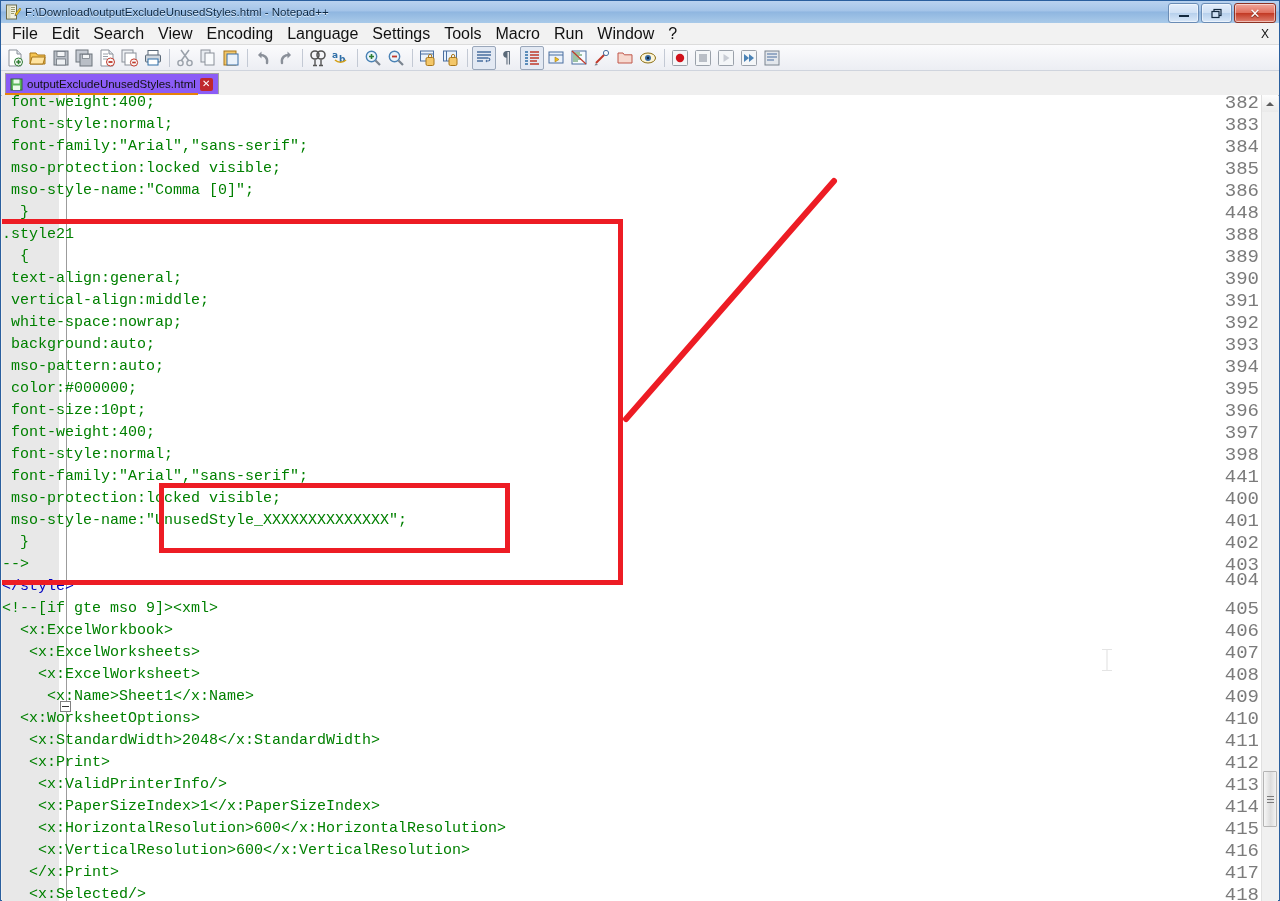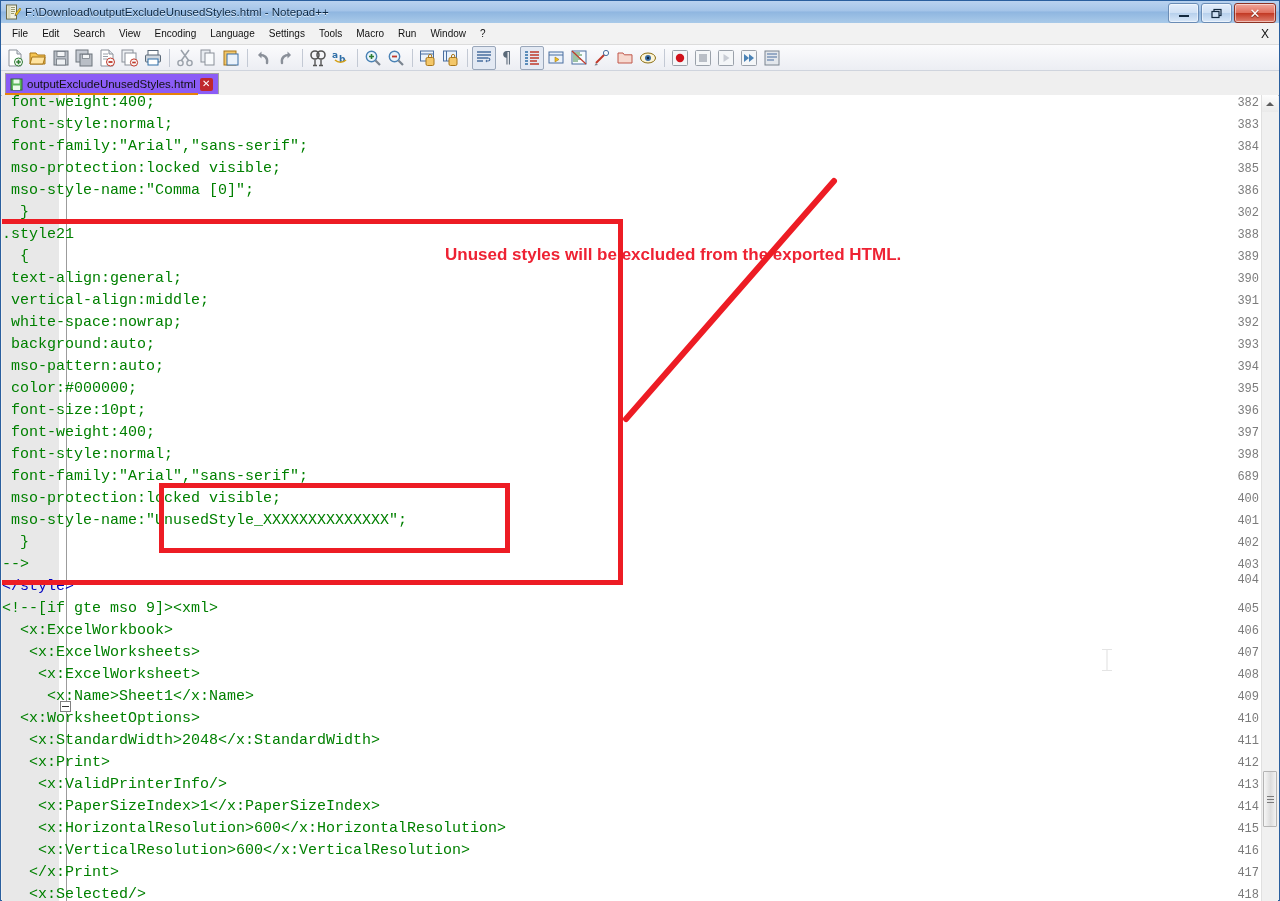--- a/index.html
+++ b/index.html
@@ -39,21 +39,21 @@
   }
   .wbtn .glyph{font-family:"DejaVu Sans",sans-serif;line-height:1;}
 
   
   .menubar{
     position:absolute;left:0;top:22px;width:1278px;height:22px;
     background:#f2f2f2;border-bottom:1px solid #dcdcdc;
     display:flex;align-items:center;padding-left:4px;box-sizing:border-box;
   }
   .menuitem{
-    font-size:10px;color:#111;padding:3px 7px;white-space:nowrap;
+    font-size:16px;color:#111;padding:3px 7px;white-space:nowrap;
   }
   .menu-x{position:absolute;right:10px;font-size:12px;color:#111;}
 
   
   .toolbar{
     position:absolute;left:0;top:44px;width:1278px;height:26px;
     background:linear-gradient(to bottom,#fbfbfd,#eceef3);
     border-bottom:1px solid #cfd4dd;
     display:flex;align-items:center;padding-left:3px;box-sizing:border-box;
   }
@@ -92,21 +92,21 @@
     position:absolute;left:0;top:0;width:57px;height:806px;
     background:#e8e8e8;
   }
   .fold{
     position:absolute;left:57px;top:0;width:16px;height:806px;
     background:#ffffff;
   }
   .foldline{position:absolute;left:64px;top:0;width:1px;height:806px;background:#9c9c9c;}
 
   .lnum{
-    position:absolute;right:5px;font-size:12px;color:#7b7b7b;
+    position:absolute;right:5px;font-size:19px;color:#7b7b7b;
     font-family:"Liberation Mono","DejaVu Sans Mono",monospace;
     line-height:22px;height:22px;
   }
   .cline{
     position:absolute;left:0;font-size:15px;
     font-family:"Liberation Mono","DejaVu Sans Mono",monospace;
     line-height:22px;height:22px;white-space:pre;color:#008000;
   }
   .cline.tag{color:#0000c0;}
   .foldbox{
@@ -469,33 +469,33 @@
     <div class="gutter"></div>
     <div class="fold"></div>
     <div class="foldline"></div>
 
     <div id="gutter-nums">
         <div class="lnum" style="top: -3px;">382</div>
         <div class="lnum" style="top: 19px; text-align: center;">383</div>
         <div class="lnum" style="top: 41px;">384</div>
         <div class="lnum" style="top: 63px;">385</div>
         <div class="lnum" style="top: 85px;">386</div>
-        <div class="lnum" style="top: 107px;">302</div>
+        <div class="lnum" style="top: 107px;">448</div>
         <div class="lnum" style="top: 129px;">388</div>
         <div class="lnum" style="top: 151px;">389</div>
         <div class="lnum" style="top: 173px;">390</div>
         <div class="lnum" style="top: 195px;">391</div>
         <div class="lnum" style="top: 217px;">392</div>
         <div class="lnum" style="top: 239px;">393</div>
         <div class="lnum" style="top: 261px;">394</div>
         <div class="lnum" style="top: 283px;">395</div>
         <div class="lnum" style="top: 305px;">396</div>
         <div class="lnum" style="top: 327px;">397</div>
         <div class="lnum" style="top: 349px;">398</div>
-        <div class="lnum" style="top: 371px;">689</div>
+        <div class="lnum" style="top: 371px;">441</div>
         <div class="lnum" style="top: 393px;">400</div>
         <div class="lnum" style="top: 415px;">401</div>
         <div class="lnum" style="top: 437px;">402</div>
         <div class="lnum" style="top: 459px;">403</div>
         <div class="lnum" style="top: 474px;">404</div>
         <div class="lnum" style="top: 503px;">405</div>
         <div class="lnum" style="top: 525px;">406</div>
         <div class="lnum" style="top: 547px;">407</div>
         <div class="lnum" style="top: 569px;">408</div>
         <div class="lnum" style="top: 591px;">409</div>
@@ -548,21 +548,20 @@
         <div class="cline" style="top: 767px;">   &lt;/x:Print&gt;</div>
         <div class="cline" style="top: 789px;">   &lt;x:Selected/&gt;</div>
       </div>
 
     <div class="foldbox" style="left:58px;top:606px;">
         <i></i>
       </div>
 
     <div class="ibeam" style="left:1104px;top:554px;"></div>
 
-    <div class="annot-text" style="left:443px;top:150px;">Unused styles will be excluded from the exported HTML.</div>
 
     <svg class="arrow" style="left:0;top:0;width:1262px;height:806px;">
       <line x1="832" y1="86" x2="624" y2="324" stroke="#ed1c24" stroke-width="6" stroke-linecap="round"></line>
     </svg>
 
     <div class="redbox" style="left:-14px;top:124px;width:635px;height:366px;"></div>
     <div class="redbox" style="left:157px;top:388px;width:351px;height:70px;"></div>
   </div>
 
   <div class="vscroll">

